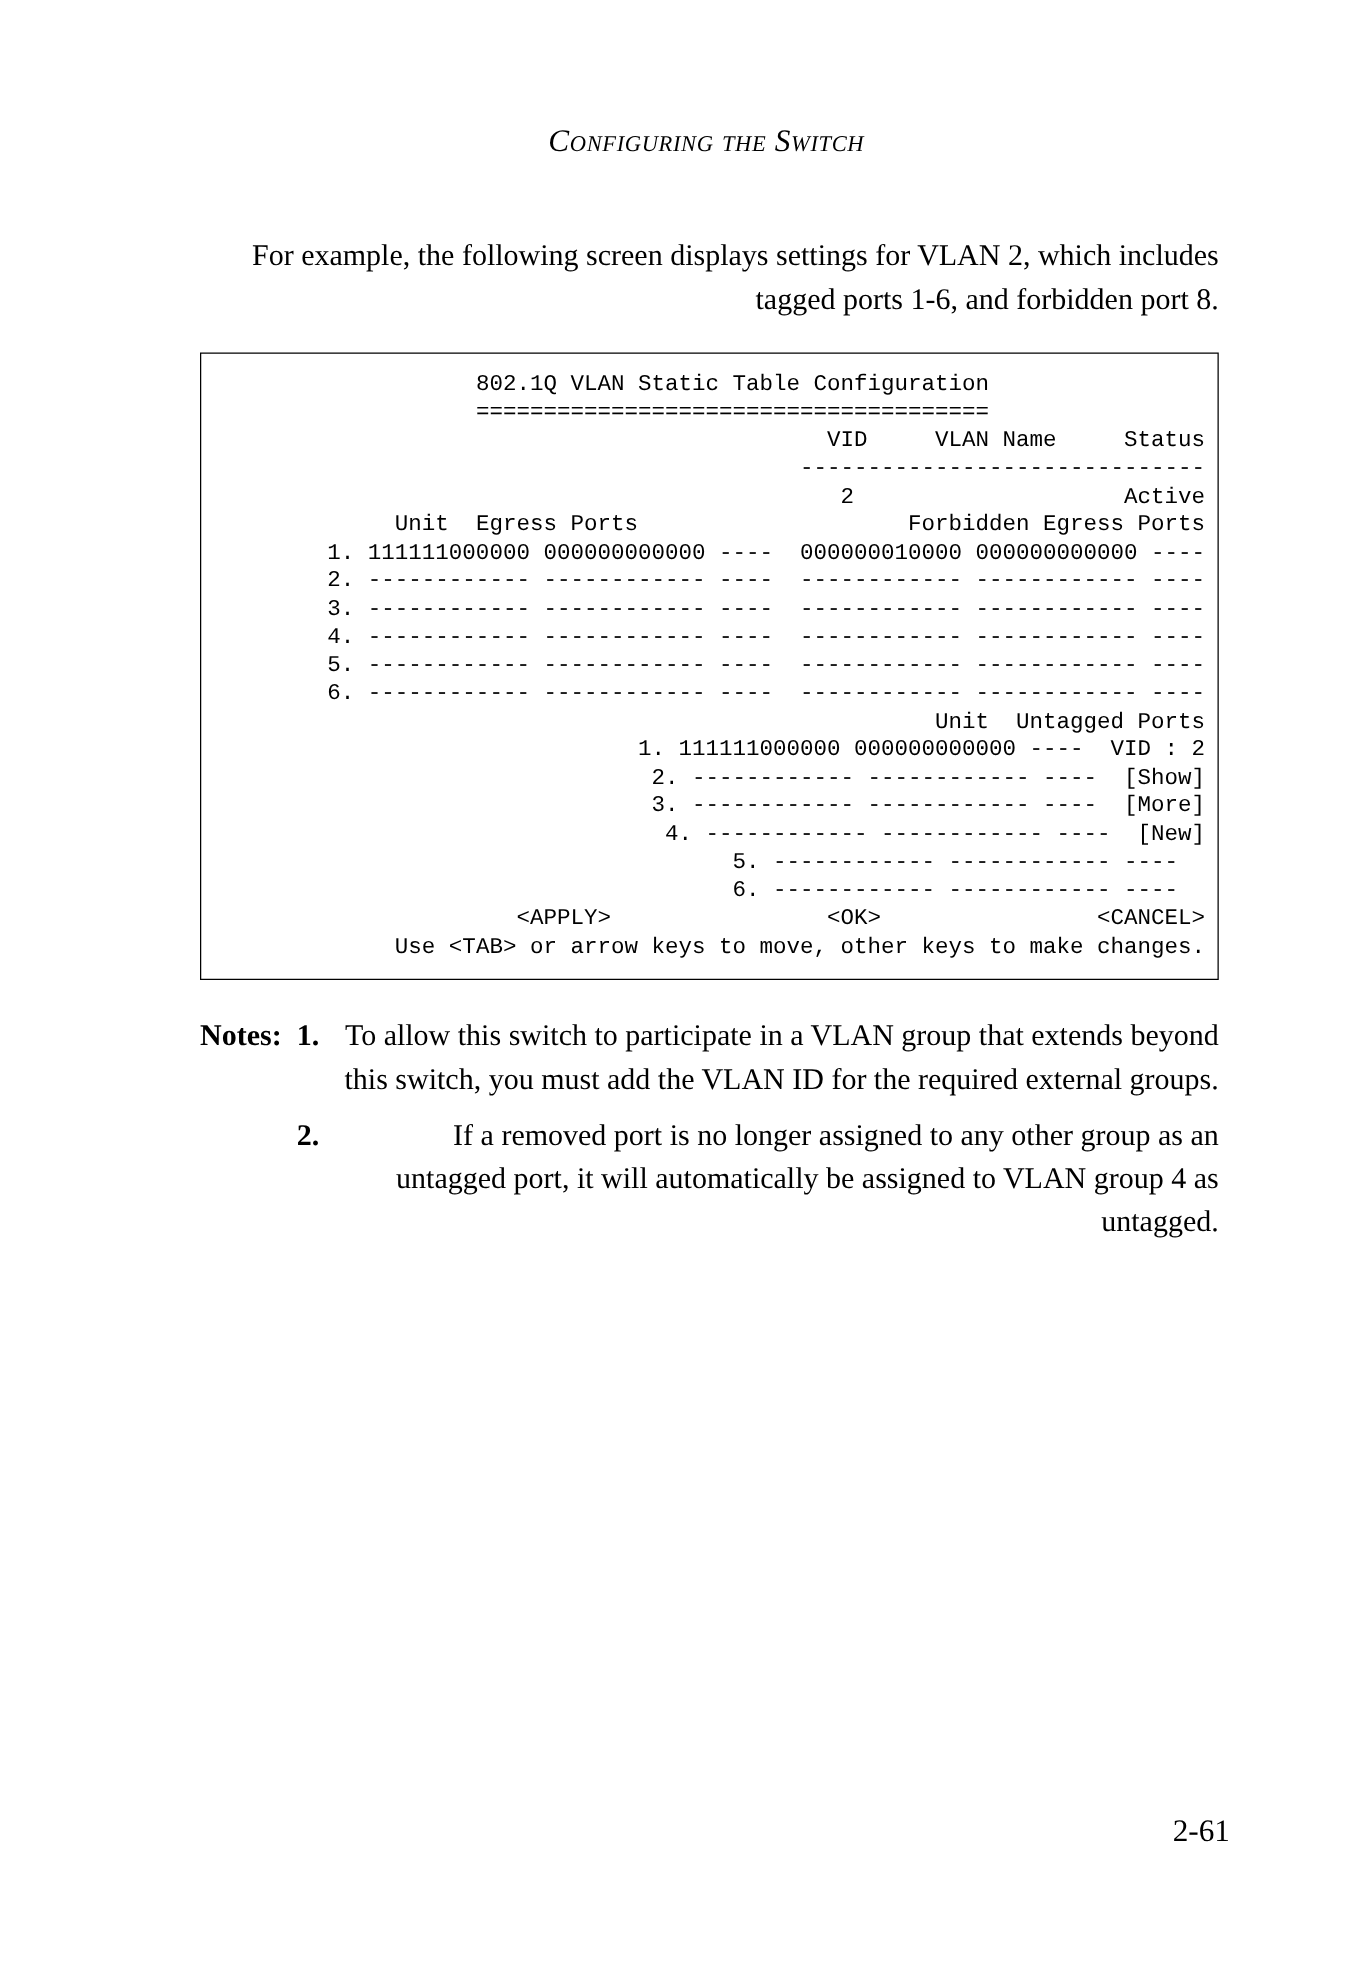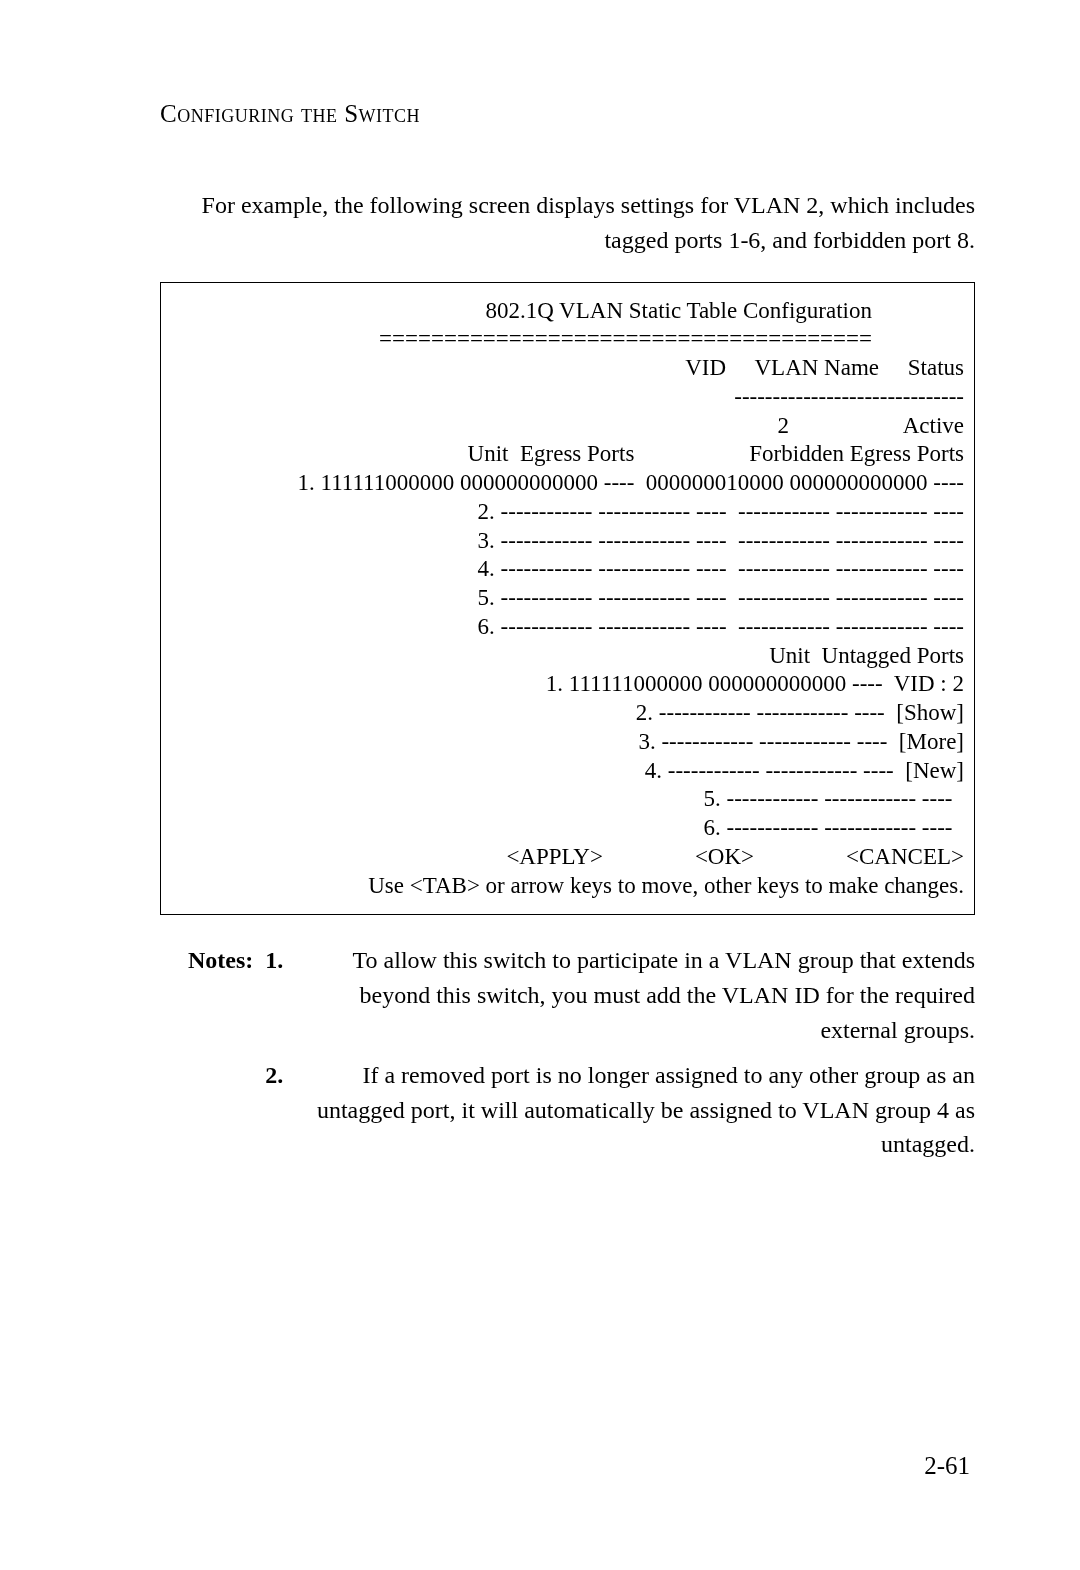--- a/index.html
+++ b/index.html
@@ -11,48 +11,48 @@
     body {
       width: 1080px;
       height: 1570px;
       background: #fff;
       font-family: Garamond, Georgia, 'Times New Roman', serif;
       color: #000;
       position: relative;
       padding: 100px 105px 0 160px;
     }
     .header {
-      text-align: left;
+      text-align: center;
+      font-style: italic;
       font-size: 25px;
       font-variant: small-caps;
       letter-spacing: 0.5px;
       margin-bottom: 60px;
       padding-right: 5px;
     }
     .intro {
       font-size: 24px;
       line-height: 1.45;
       margin-bottom: 24px;
     }
     .terminal-box {
       border: 1.5px solid #000;
       padding: 14px 10px 14px 10px;
-      font-family: Liberation Serif, serif;
-      font-size: 23px;
+      font-family: Liberation Mono, monospace;
+      font-size: 18px;
       line-height: 1.25;
       white-space: pre;
       margin-bottom: 28px;
     }
     .notes-wrap {
       display: flex;
       align-items: flex-start;
       gap: 12px;
       font-size: 24px;
       line-height: 1.45;
-      margin-left: 28px;
     }
     .notes-label {
       font-weight: bold;
       white-space: nowrap;
     }
     .notes-list {
       list-style: none;
       counter-reset: item;
     }
     .notes-list li {
@@ -61,21 +61,21 @@
       margin-bottom: 10px;
       gap: 14px;
     }
     .note-num {
       font-weight: bold;
       white-space: nowrap;
     }
     .page-num {
       position: absolute;
       bottom: 90px;
-      right: 110px;
+      right: 96px;
       font-size: 25px;
     }
   </style>
 </head>
 <body>
 
 <div class="header">Configuring the Switch</div>
 
 <p class="intro">For example, the following screen displays settings for VLAN 2, which includes tagged ports 1-6, and forbidden port 8.</p>
 

